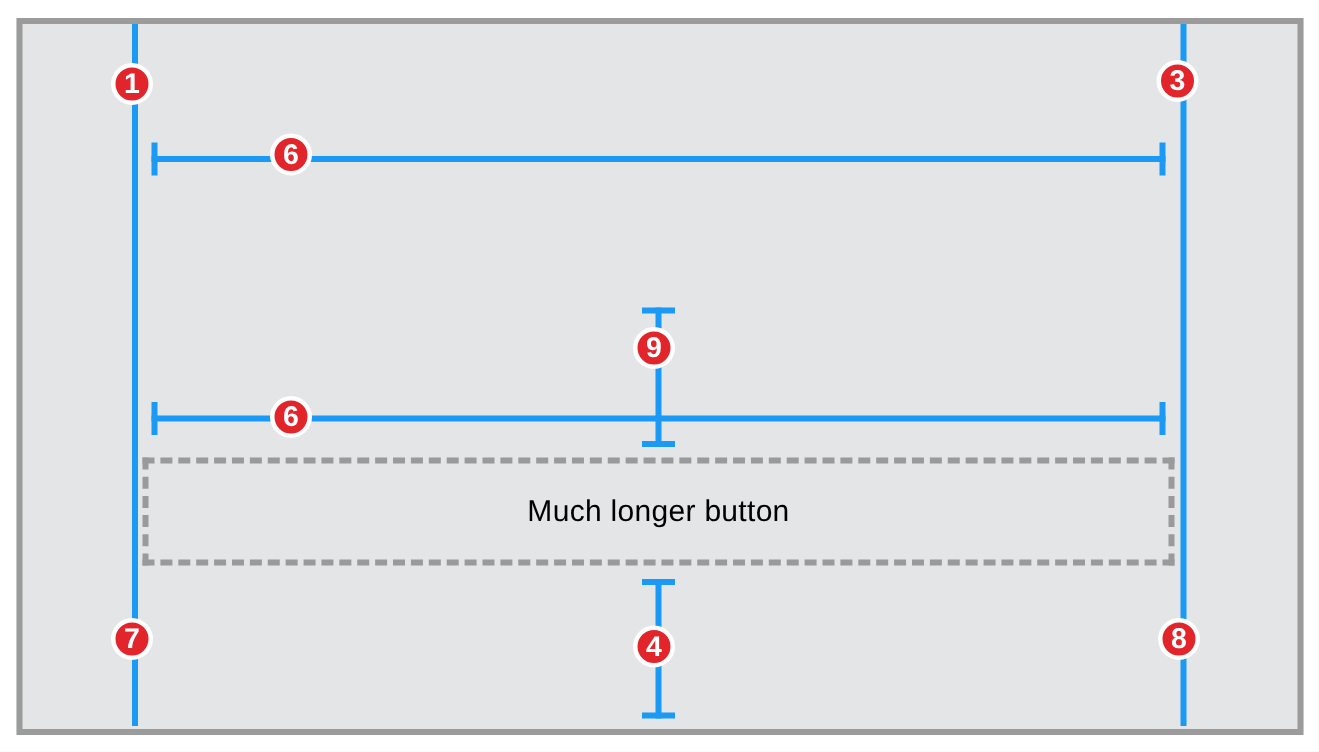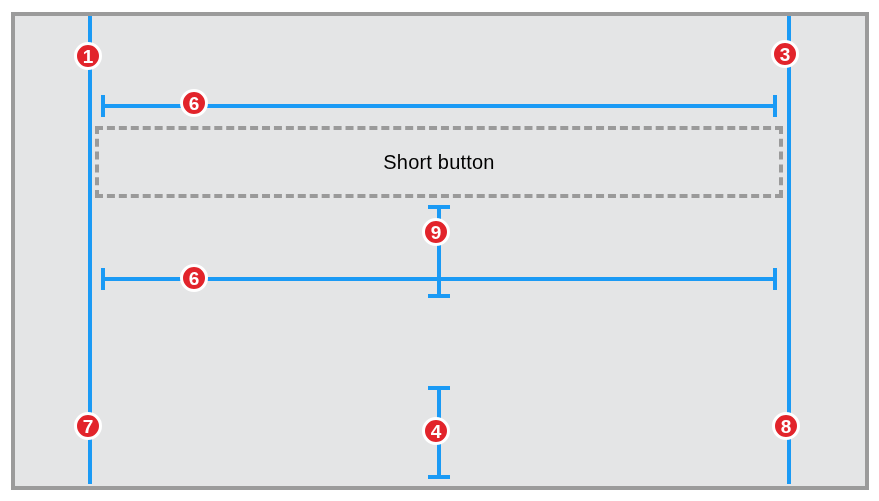--- a/index.html
+++ b/index.html
@@ -94,36 +94,36 @@
 
   <div class="vguide left"></div>
   <div class="vguide right"></div>
 
   <div class="hmeasure" style="left:101px; top:95px; width:676px;">
     <div class="bar"></div>
     <div class="cap start"></div>
     <div class="cap end"></div>
   </div>
 
-  <div class="button-outline" style="top:126px;">
-    <span>Short button</span>
-  </div>
 
   <div class="vmeasure" style="left:428px; top:205px; height:93px;">
     <div class="bar"></div>
     <div class="cap start"></div>
     <div class="cap end"></div>
   </div>
 
   <div class="hmeasure" style="left:101px; top:268px; width:676px;">
     <div class="bar"></div>
     <div class="cap start"></div>
     <div class="cap end"></div>
   </div>
 
+  <div class="button-outline" style="top:305px;">
+    <span>Much longer button</span>
+  </div>
 
   <div class="vmeasure" style="left:428px; top:386px; height:93px;">
     <div class="bar"></div>
     <div class="cap start"></div>
     <div class="cap end"></div>
   </div>
 
   <div class="badge" style="left:74px;  top:42px;">1</div>
   <div class="badge" style="left:771px; top:40px;">3</div>
   <div class="badge" style="left:180px; top:89px;">6</div>

